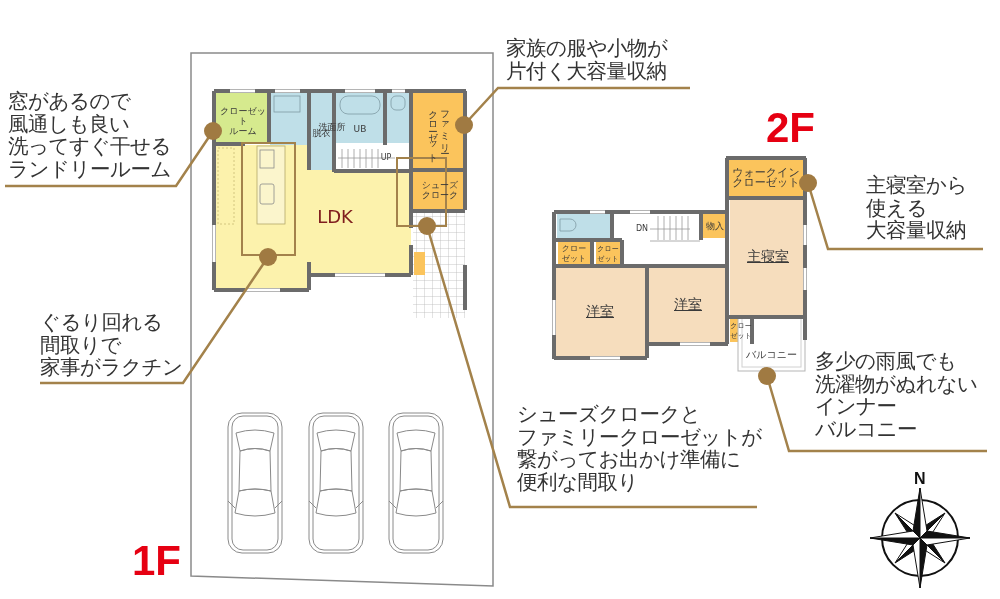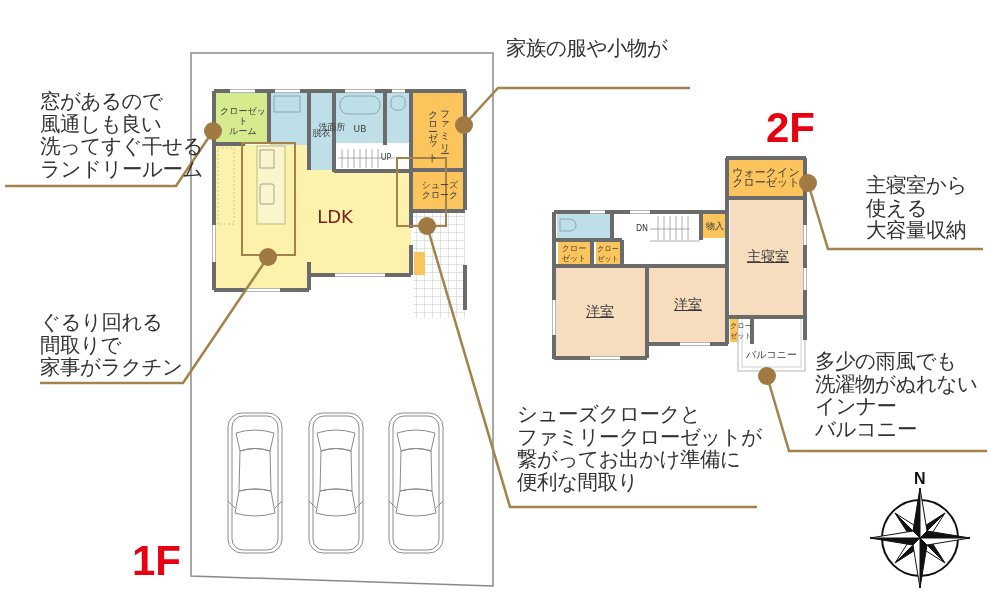--- a/index.html
+++ b/index.html
@@ -259,29 +259,30 @@
   <div class="room-label" style="left:596px;top:244px;width:24px;font-size:7px;">クロー
 ゼット</div>
   <div class="room-label" style="left:730px;top:321px;width:22px;font-size:7px;">クロー
 ゼット</div>
   <div class="room-label" style="left:738px;top:350px;width:67px;font-size:10px;">バルコニー</div>
   <div class="room-label" style="left:630px;top:224px;width:24px;font-size:8px;">DN</div>
 
   <div class="floor-label" style="left:132px;top:540px;">1F</div>
   <div class="floor-label" style="left:766px;top:107px;">2F</div>
 
-  <div class="callout" style="left:8px;top:90px;margin-left:32px;">
+  <div class="callout" style="left:8px;top:90px;">
     <span>窓があるので</span>
     <span>風通しも良い</span>
     <span>洗ってすぐ干せる</span>
     <span>ランドリールーム</span>
   </div>
 
   <div class="callout" style="left:506px;top:37px;">
     <span>家族の服や小物が</span>
+    <span>片付く大容量収納</span>
   </div>
 
   <div class="callout" style="left:40px;top:311px;">
     <span>ぐるり回れる</span>
     <span>間取りで</span>
     <span>家事がラクチン</span>
   </div>
 
   <div class="callout" style="left:517px;top:403px;">
     <span>シューズクロークと</span>

